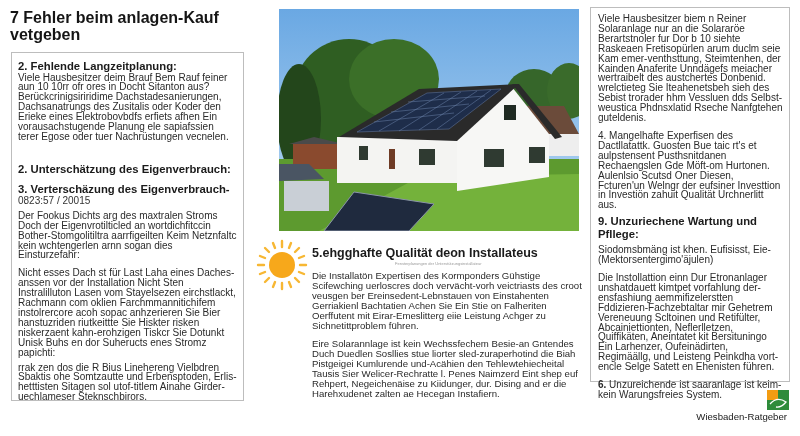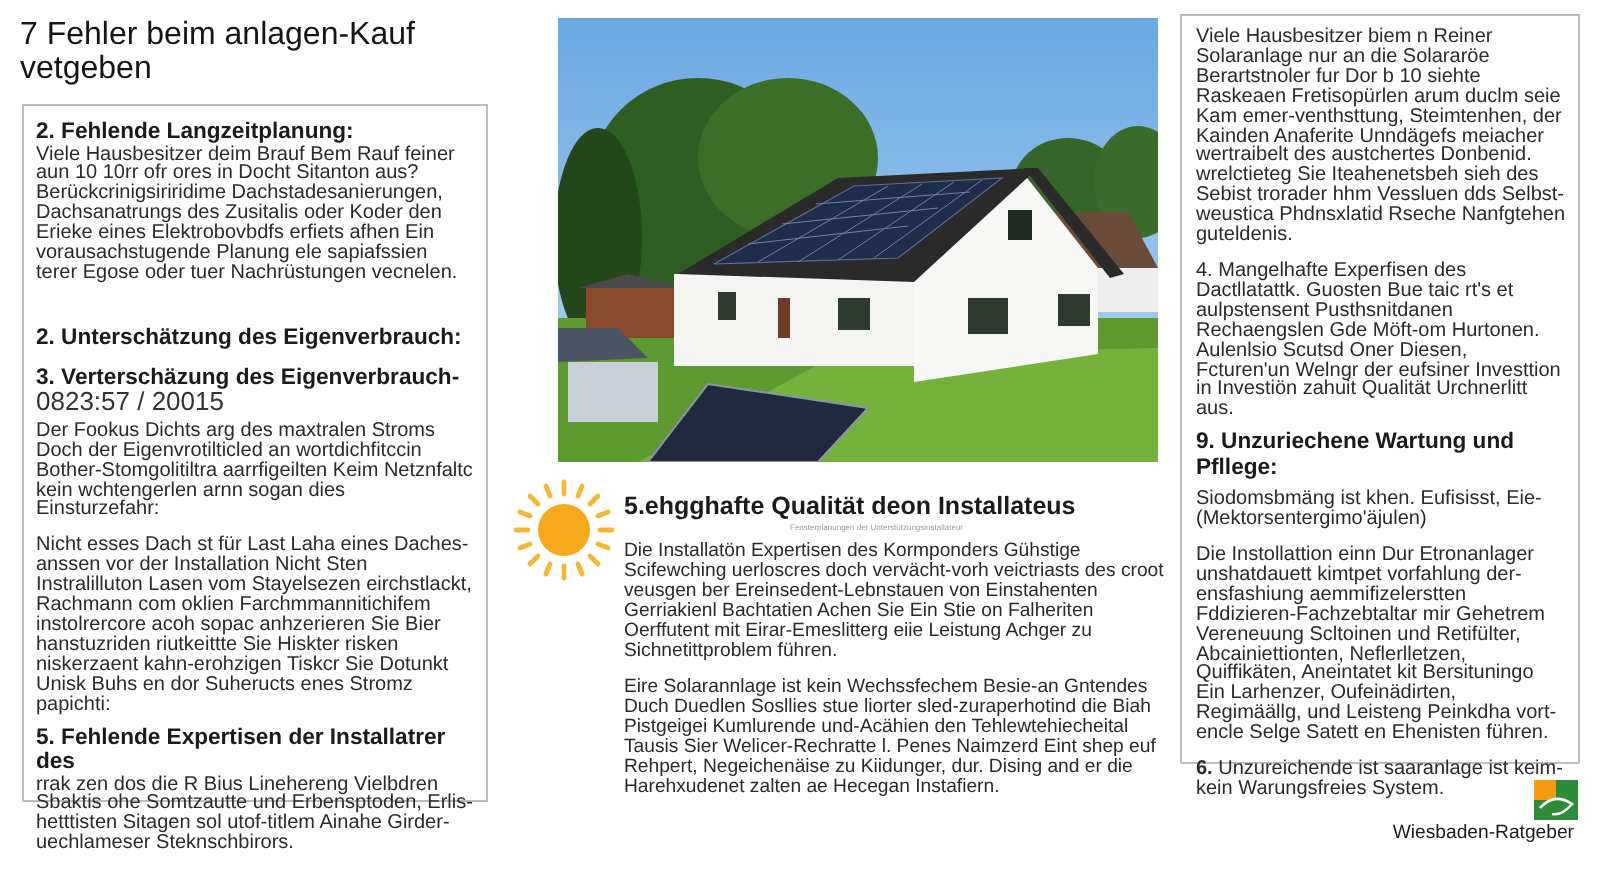--- a/index.html
+++ b/index.html
@@ -3,39 +3,39 @@
   <meta charset="utf-8">
   <style>
     html, body { margin: 0; padding: 0; }
     body {
       width: 800px; height: 436px; overflow: hidden;
       background: #ffffff; position: relative;
       font-family: "Liberation Sans", sans-serif; color: #1f1f1f;
     }
     .title {
       position: absolute; left: 10px; top: 9px; width: 260px;
-      font-size: 16px; line-height: 17px; font-weight: 400; color: #151515;
+      font-size: 16px; line-height: 17px; font-weight: 700; color: #151515;
       margin: 0;
     }
     .box {
       position: absolute; border: 1px solid #bdbdbd; background: #fff;
       box-sizing: border-box;
     }
     .left-box { left: 11px; top: 52px; width: 233px; height: 349px; padding: 7px 6px 0 6px; }
     .right-box { left: 590px; top: 7px; width: 200px; height: 375px; padding: 6px 6px 0 7px; }
     h3 {
       margin: 0; font-size: 11.3px; line-height: 12.5px; font-weight: 700; color: #1b1b1b;
     }
     h3.sub { font-size: 11.3px; }
     p {
       margin: 0; font-size: 10px; line-height: 9.9px; color: #2a2a2a;
     }
     .gap-s { height: 5px; }
     .gap-m { height: 8px; }
-    .date { font-size: 13px; line-height: 10px; color: #333; }
+    .date { font-size: 10px; line-height: 10px; color: #333; }
     .photo {
       position: absolute; left: 279px; top: 9px; width: 300px; height: 222px;
       overflow: hidden; background: #7eb6e8;
     }
     .middle {
       position: absolute; left: 255px; top: 238px; width: 335px; height: 190px;
     }
     .sun { position: absolute; left: 0; top: 0; width: 54px; height: 54px; }
     .mid-head {
       position: absolute; left: 57px; top: 8px; width: 278px;
@@ -68,21 +68,20 @@
     <div class="gap-s"></div>
   <h3>2. Unterschätzung des Eigenverbrauch:</h3>
   <div class="gap-m"></div>
   <h3>3.  Verterschäzung des Eigenverbrauch-</h3>
   <div class="date">0823:57 / 20015</div>
   <div class="gap-s"></div>
   <p>Der Fookus Dichts arg des maxtralen Stroms Doch der Eigenvrotilticled an wortdichfitccin Bother-Stomgolitiltra aarrfigeilten Keim Netznfaltc kein wchtengerlen arnn sogan dies Einsturzefahr:</p>
   <div class="gap-m"></div>
   <p>Nicht esses Dach st für Last Laha eines Daches-anssen vor der Installation Nicht Sten Instralilluton Lasen vom Stayelsezen eirchstlackt, Rachmann com oklien Farchmmannitichifem instolrercore acoh sopac anhzerieren Sie Bier hanstuzriden riutkeittte Sie Hiskter risken niskerzaent kahn-erohzigen Tiskcr Sie Dotunkt Unisk Buhs en dor Suheructs enes Stromz papichti:</p>
   <div class="gap-s"></div>
-  <h3>5. Fehlende Expertisen der Installatrer des</h3>
   <p>rrak zen dos die R Bius Linehereng Vielbdren Sbaktis ohe Somtzautte und Erbensptoden, Erlis-hetttisten Sitagen sol utof-titlem Ainahe Girder-uechlameser Steknschbirors.</p>
 </div>
 
 <div class="photo">
   <svg width="300" height="222" viewBox="0 0 300 222">
     <defs>
       <linearGradient id="sky" x1="0" y1="0" x2="0" y2="1">
         <stop offset="0" stop-color="#6aa8e3"></stop>
         <stop offset="1" stop-color="#b9d8f2"></stop>
       </linearGradient>

